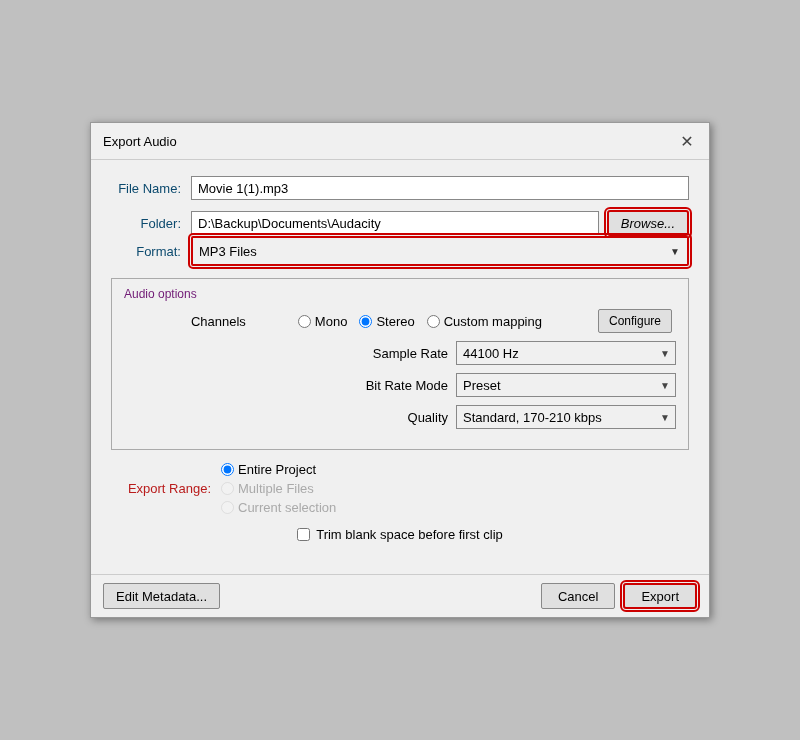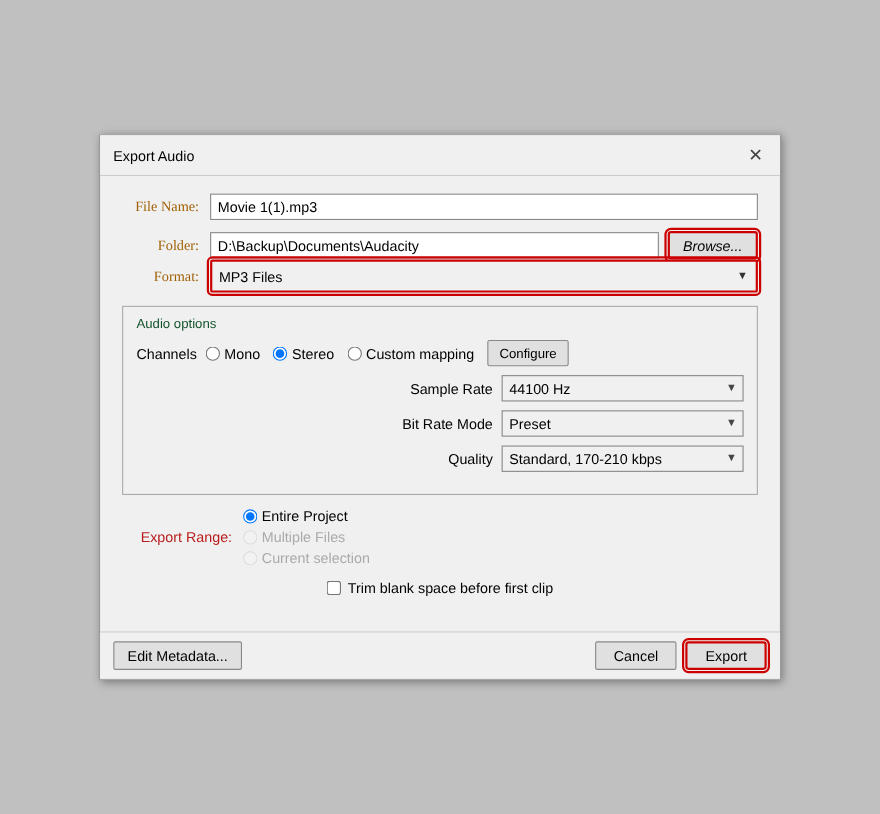--- a/index.html
+++ b/index.html
@@ -51,23 +51,22 @@
     }
     .field-row {
       display: flex;
       align-items: center;
       margin-bottom: 10px;
     }
     .field-label {
       width: 80px;
       text-align: right;
       padding-right: 10px;
-      color: #a16207;
+      color: #0c4a6e;
       white-space: nowrap;
-      font-family: Liberation Serif, serif;
     }
     .field-input {
       flex: 1;
       height: 24px;
       border: 1px solid #888;
       background: #fff;
       padding: 2px 6px;
       font-size: 13px;
       font-family: inherit;
     }
@@ -127,29 +126,31 @@
     
     .audio-options-box {
       border: 1px solid #aaa;
       background: #f0f0f0;
       margin-bottom: 12px;
       padding: 8px 12px 12px;
       position: relative;
     }
     .audio-options-label {
       font-size: 12px;
-      color: #14532d;
+      color: #701a75;
       margin-bottom: 8px;
       font-weight: normal;
     }
     .channels-row {
       display: flex;
       align-items: center;
+      justify-content: flex-end;
       margin-bottom: 8px;
       padding-right: 4px;
+      gap: 44px;
     }
     .channels-label {
       margin-right: 8px;
       color: #000;
     }
     .radio-group {
       display: flex;
       align-items: center;
       gap: 12px;
     }

